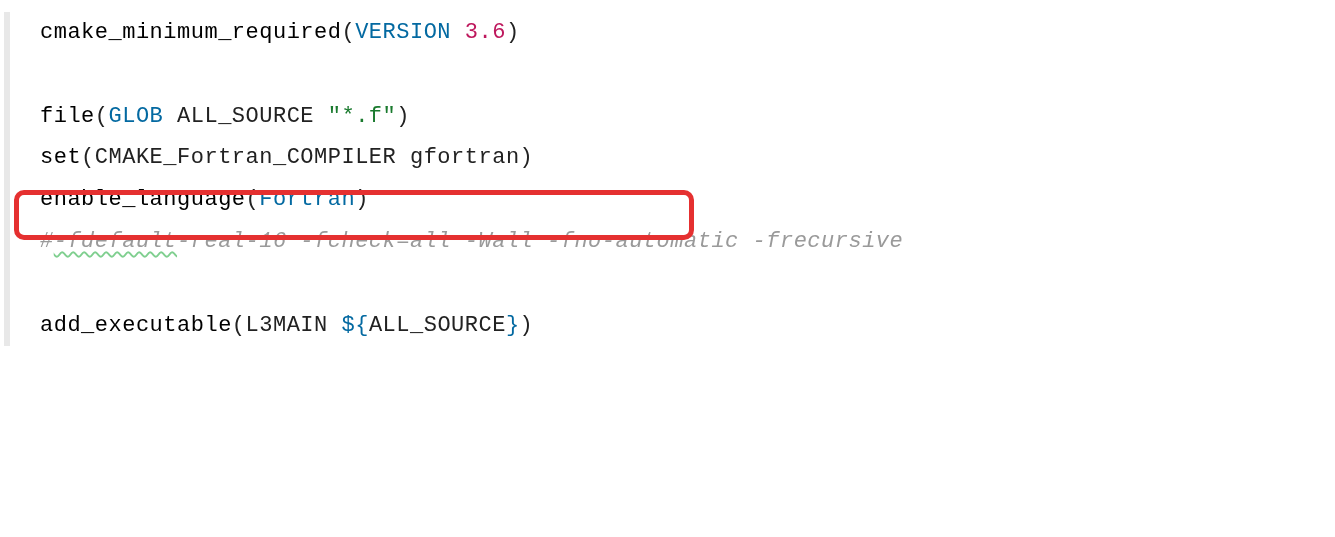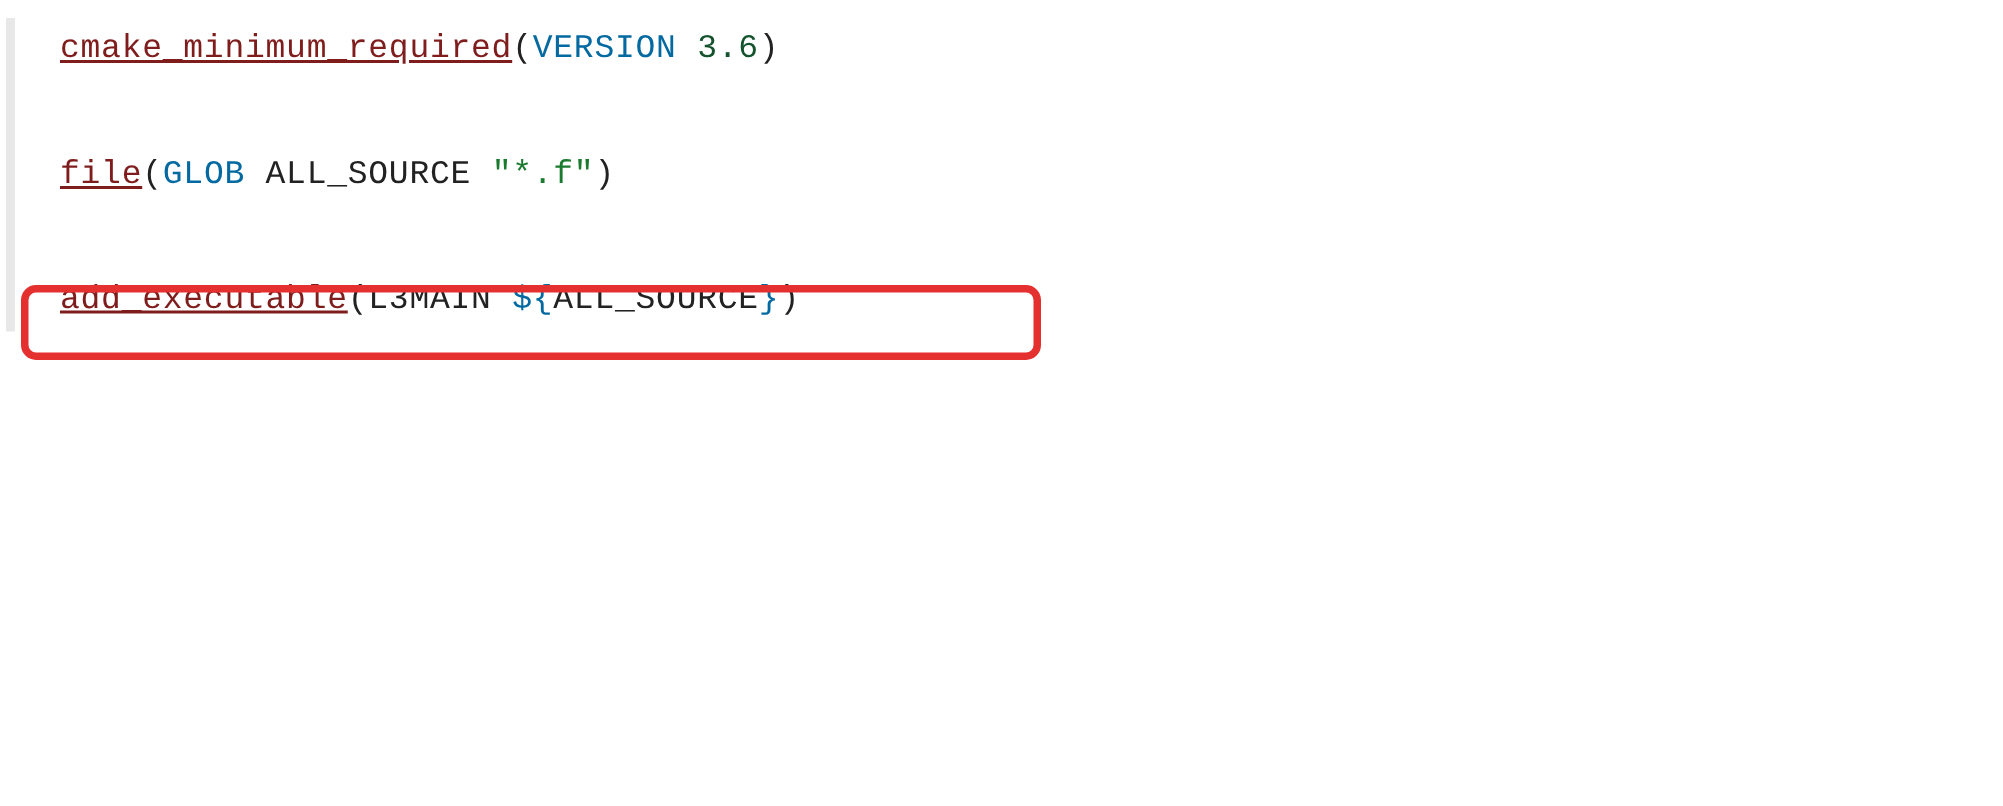--- a/index.html
+++ b/index.html
@@ -26,34 +26,33 @@
     }
     .line {
       white-space: pre;
       letter-spacing: 0.5px;
       font-weight: 500;
     }
     .blank-line {
       height: 1.9em;
     }
     .fn {
-      color: #7f1d1d;
-      text-decoration: underline;
+      color: #000000;
     }
     .kw {
       color: #0369a1;
     }
     .txt {
       color: #222;
     }
     .str {
       color: #1a7a2e;
     }
     .num {
-      color: #14532d;
+      color: #be185d;
     }
     .comment {
       color: #9a9a9a;
       font-style: italic;
     }
     .squiggle {
       text-decoration: underline wavy #7fcf8f;
       text-decoration-thickness: 1.5px;
       text-underline-offset: 4px;
     }
@@ -64,16 +63,19 @@
       pointer-events: none;
     }
   </style>
 </head>
 <body>
 
 <div class="code-container" id="code-block">
     <div class="line"><span class="fn">cmake_minimum_required</span><span class="txt">(</span><span class="kw">VERSION </span><span class="num">3.6</span><span class="txt">)</span></div>
     <div class="blank-line"></div>
     <div class="line"><span class="fn">file</span><span class="txt">(</span><span class="kw">GLOB </span><span class="txt">ALL_SOURCE </span><span class="str">"*.f"</span><span class="txt">)</span></div>
+    <div class="line"><span class="fn">set</span><span class="txt">(CMAKE_Fortran_COMPILER gfortran)</span></div>
+    <div class="line"><span class="fn">enable_language</span><span class="txt">(</span><span class="kw">Fortran</span><span class="txt">)</span></div>
+    <div class="line"><span class="comment">#</span><span class="comment squiggle">-fdefault</span><span class="comment">-real-16 -fcheck=all -Wall -fno-automatic -frecursive</span></div>
     <div class="blank-line"></div>
     <div class="line"><span class="fn">add_executable</span><span class="txt">(L3MAIN </span><span class="kw">${</span><span class="txt">ALL_SOURCE</span><span class="kw">}</span><span class="txt">)</span></div>
   </div>
 <div class="highlight-box" id="highlight-box" style="top: 190px; left: 14px; width: 680px; height: 50px;"></div>
 
 </body></html>

